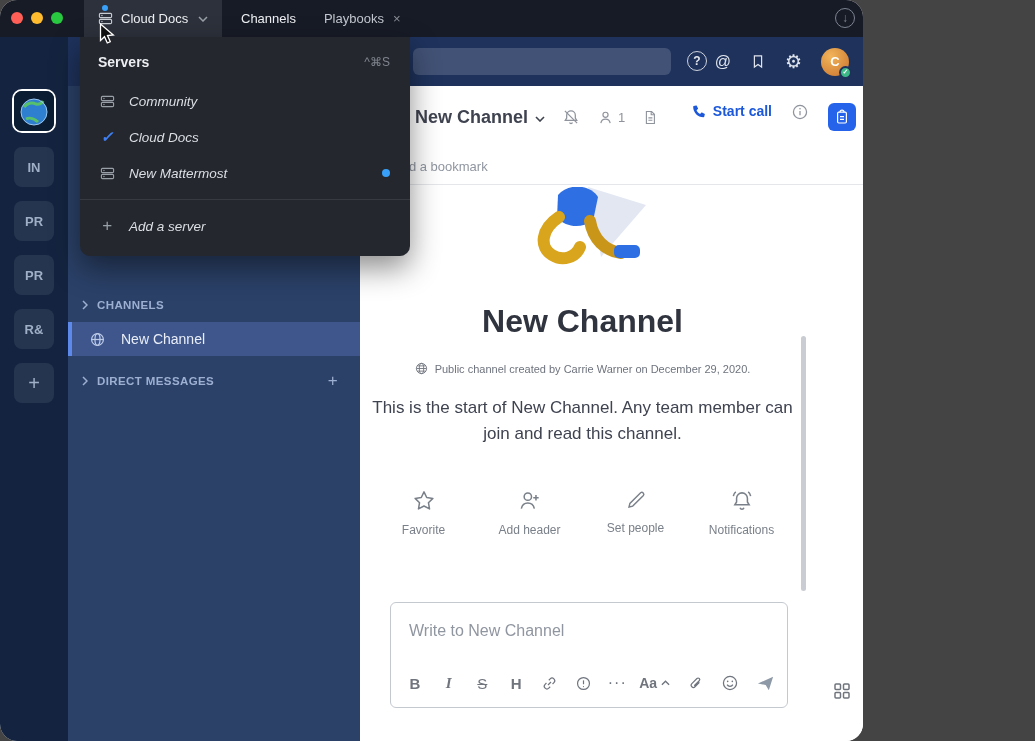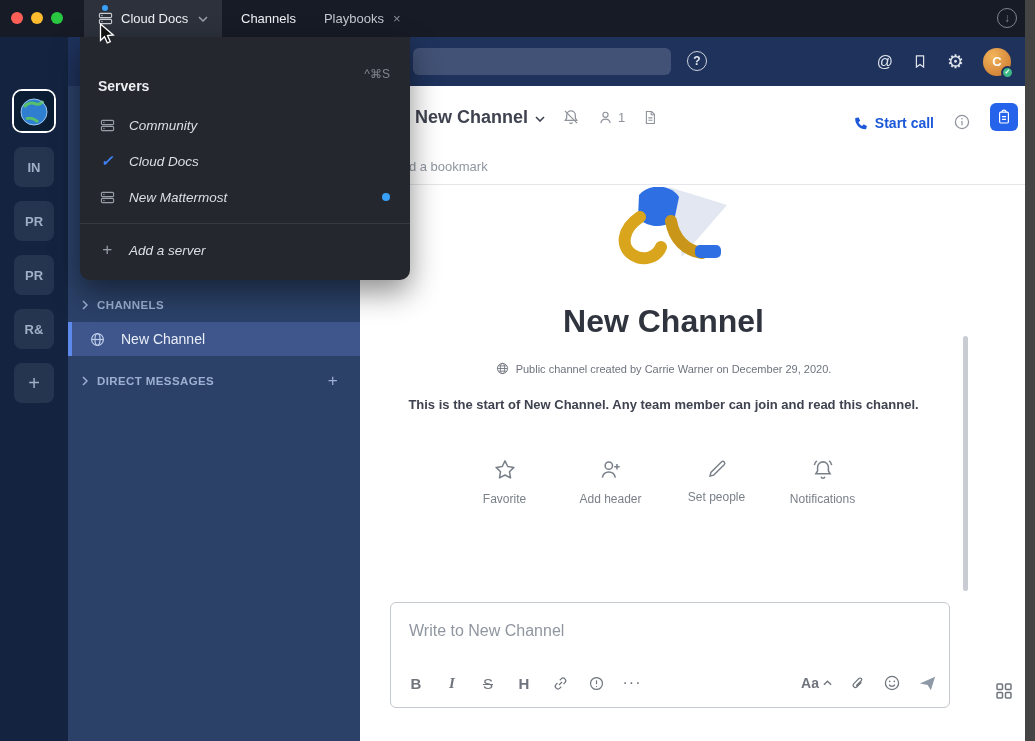--- a/index.html
+++ b/index.html
@@ -1,17 +1,17 @@
 <!DOCTYPE html>
 <html><head>
 <meta charset="utf-8">
 <style>
   html,body{margin:0;padding:0;background:#444;}
-  .screen{position:relative;width:1025px;height:741px;background:#fff;overflow:hidden;
-          font-family:"Liberation Sans",sans-serif;-webkit-font-smoothing:antialiased;}
+  .screen{position:relative;width:863px;height:741px;background:#fff;overflow:hidden;
+          font-family:"Liberation Sans",sans-serif;border-radius:17px;-webkit-font-smoothing:antialiased;}
   .screen *{box-sizing:border-box;}
   svg{display:block;}
 
   
   .titlebar{position:absolute;top:0;left:0;right:0;height:37px;background:#171b26;z-index:40;}
   .traffic{position:absolute;left:11px;top:12px;display:flex;gap:8px;}
   .tl{width:12px;height:12px;border-radius:50%;}
   .tl.red{background:#ff5f57}.tl.yellow{background:#febc2e}.tl.green{background:#28c840}
   .server-tab{position:absolute;left:84px;top:0;height:37px;display:flex;align-items:center;gap:8px;
               padding:0 14px;background:#2c313b;color:#eef0f3;font-size:13px;}
@@ -57,50 +57,50 @@
   .cat-plus{margin-left:auto;font-size:17px;font-weight:400;color:#9db0d2;}
   .channel-row{position:absolute;top:236px;left:0;width:100%;height:34px;background:#3f568c;color:#e9eef8;
                font-size:14px;display:flex;align-items:center;gap:16px;padding-left:22px;}
   .channel-row::before{content:"";position:absolute;left:0;top:0;bottom:0;width:4px;background:#5d89ea;}
   .ch-globe{color:#bccbe8;}
 
   
   .servers-menu{position:absolute;left:80px;top:37px;width:330px;background:#24272e;color:#dcdfe4;
                 border-radius:0 0 10px 10px;box-shadow:0 12px 30px rgba(0,0,0,.45);z-index:45;padding-bottom:12px;}
   .sm-head{display:flex;align-items:center;justify-content:space-between;padding:17px 20px 13px 18px;}
-  .sm-title{font-size:14px;font-weight:700;color:#eceef1;margin-top:24px;}
+  .sm-title{font-size:14px;font-weight:700;color:#eceef1;}
   .sm-short{font-size:12px;color:#80858e;}
   .sm-item{display:flex;align-items:center;gap:13px;height:36px;padding:0 20px 0 18px;font-size:13.5px;font-style:italic;}
   .sm-ic{width:18px;display:flex;justify-content:center;color:#9aa0a8;}
   .sm-ic.check{color:#3f80f5;font-weight:700;font-size:15px;}
   .sm-ic.plus{font-size:17px;}
   .sm-dot{margin-left:auto;width:8px;height:8px;border-radius:50%;background:#38a0f8;}
   .sm-div{height:1px;background:rgba(255,255,255,.09);margin:8px 0;}
 
   .cursor{position:absolute;left:99px;top:23px;z-index:60;pointer-events:none;}
 
   
   .main{position:absolute;top:86px;left:360px;right:0;bottom:0;background:#fff;}
   .ch-header{position:absolute;top:0;left:0;right:0;height:62px;display:flex;align-items:center;padding-left:55px;}
   .ch-title{font-size:18px;font-weight:700;color:#3f4350;}
   .ch-title-chev{color:#3f4350;margin:3px 0 0 7px;}
   .chicon{color:#8f939c;display:flex;align-items:center;margin-left:17px;}
   .members .cnt{font-size:13px;margin-left:4px;color:#8f939c;}
-  .ch-right{margin-left:auto;display:flex;align-items:flex-end;gap:19px;padding-right:7px;}
+  .ch-right{margin-left:auto;display:flex;align-items:flex-start;gap:19px;padding-right:7px;}
   .start-call{display:flex;align-items:center;gap:7px;color:#1c58d9;font-size:14px;font-weight:600;}
   .rhs-blue{width:28px;height:28px;border-radius:6px;background:#2563eb;display:flex;align-items:center;justify-content:center;}
 
   .bookmark-bar{position:absolute;top:62px;left:0;right:0;height:37px;border-bottom:1px solid #e4e6ea;
                 display:flex;align-items:center;padding-left:33px;color:#9096a0;font-size:13px;}
 
   .intro{position:absolute;top:101px;left:0;right:58px;text-align:center;color:#3f4350;}
   .illus{margin:0 auto;}
   .intro-title{margin:20px 0 0;font-size:32px;font-weight:700;color:#30343e;}
   .byline{margin-top:22px;display:flex;align-items:center;justify-content:center;gap:7px;font-size:11px;color:#6e737d;}
-  .desc{margin:20px auto 0;max-width:540px;font-size:13px;line-height:1.5;color:#3f4350;font-weight:bold;}
+  .desc{margin:20px auto 0;max-width:540px;font-size:17px;line-height:1.5;color:#3f4350;}
   .actions{margin-top:42px;display:flex;justify-content:center;gap:34px;}
   .action{display:flex;flex-direction:column;align-items:center;gap:9px;min-width:72px;color:#7a8089;font-size:12px;}
 
   .scrollbar{position:absolute;right:57px;top:250px;width:5px;height:255px;border-radius:3px;background:#c9ccd2;}
 
   .composer{position:absolute;left:30px;right:75px;top:516px;height:106px;border:1px solid #c4c8cf;border-radius:6px;}
   .composer-input{position:absolute;top:8px;left:8px;right:8px;height:40px;border:none;outline:none;
                   font-size:16px;color:#3f4350;padding:0 10px;font-family:inherit;}
   .composer-input::placeholder{color:#9096a0;}
   .composer-toolbar{position:absolute;left:12px;right:12px;bottom:6px;height:36px;display:flex;align-items:center;gap:10px;color:#6f747d;}

